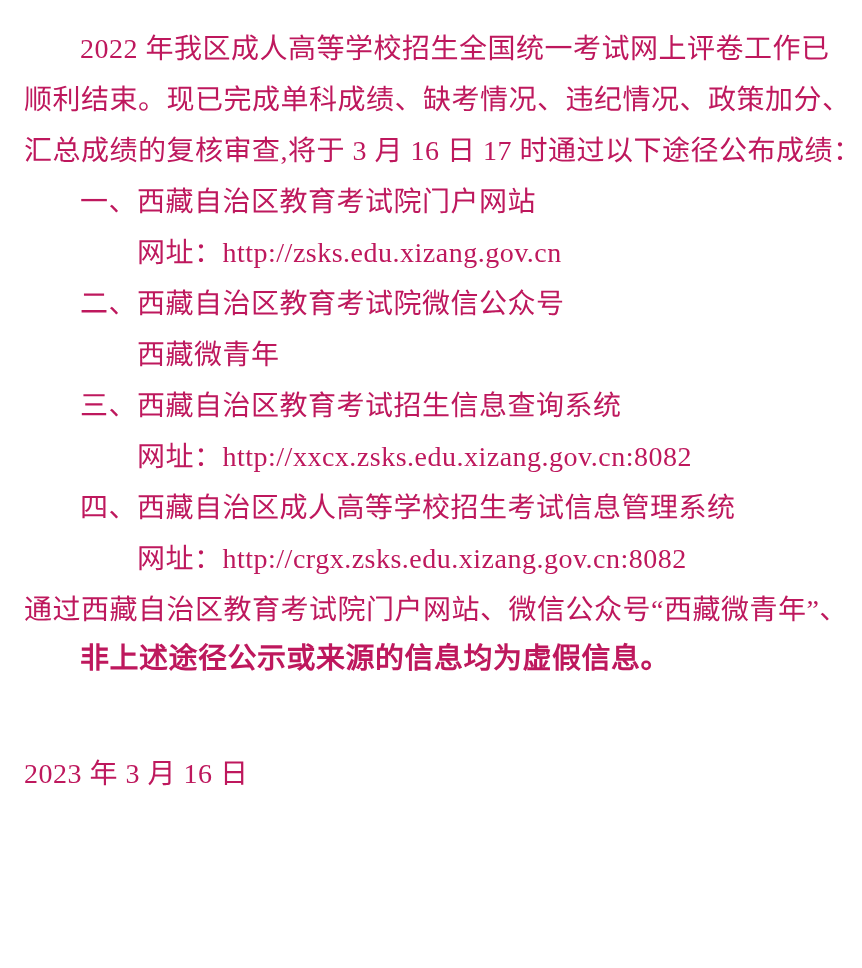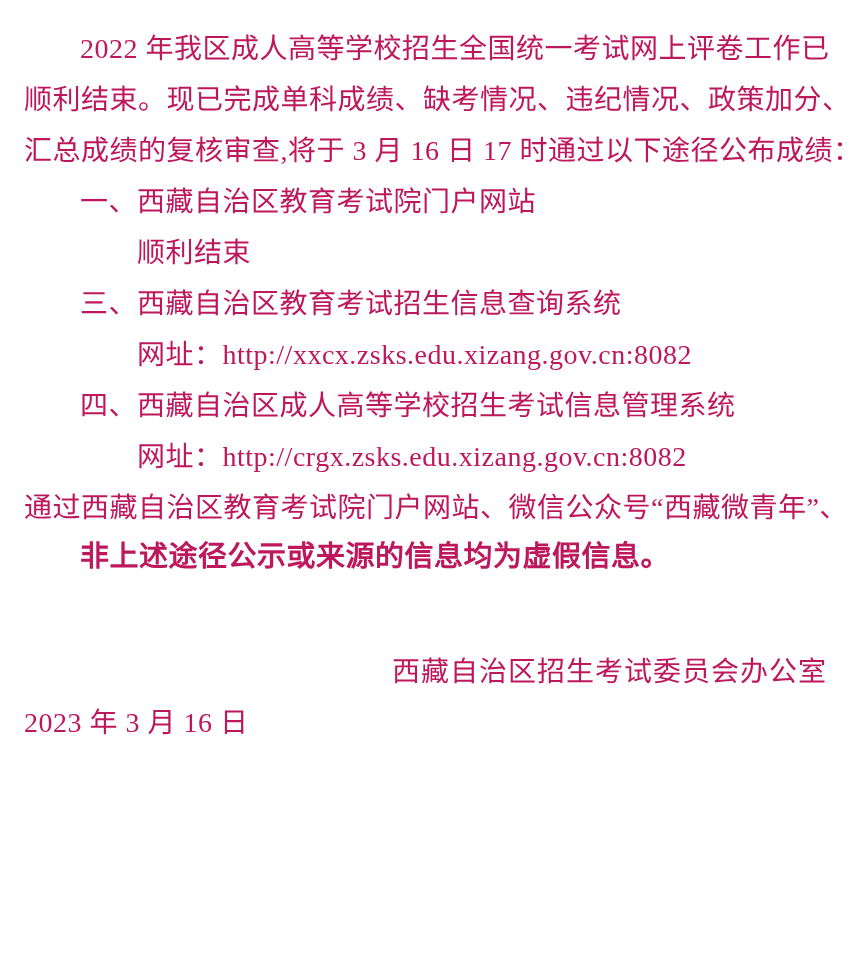--- a/index.html
+++ b/index.html
@@ -56,31 +56,32 @@
 </head>
 <body>
 
 <div class="page">
 
   <div class="line indent2">2022 年我区成人高等学校招生全国统一考试网上评卷工作已</div>
   <div class="line">顺利结束。现已完成单科成绩、缺考情况、违纪情况、政策加分、</div>
   <div class="line">汇总成绩的复核审查,将于 3 月 16 日 17 时通过以下途径公布成绩：</div>
 
   <div class="line heading indent2">一、西藏自治区教育考试院门户网站</div>
+  <div class="line indent4">网址：http://zsks.edu.xizang.gov.cn</div>
 
-  <div class="line indent4">顺利结束</div>
+  <div class="line heading indent2">二、西藏自治区教育考试院微信公众号</div>
+  <div class="line indent4">西藏微青年</div>
 
   <div class="line heading indent2">三、西藏自治区教育考试招生信息查询系统</div>
   <div class="line indent4">网址：http://xxcx.zsks.edu.xizang.gov.cn:8082</div>
 
   <div class="line heading indent2">四、西藏自治区成人高等学校招生考试信息管理系统</div>
   <div class="line indent4">网址：http://crgx.zsks.edu.xizang.gov.cn:8082</div>
 
   <div class="line">通过西藏自治区教育考试院门户网站、微信公众号“西藏微青年”、</div>
 
   <div class="line warning indent2">非上述途径公示或来源的信息均为虚假信息。</div>
 
   <div class="blank-row"></div>
 
-  <div class="line sign-line">西藏自治区招生考试委员会办公室</div>
   <div class="line date-line">2023 年 3 月 16 日</div>
 
 </div>
 
 </body></html>

